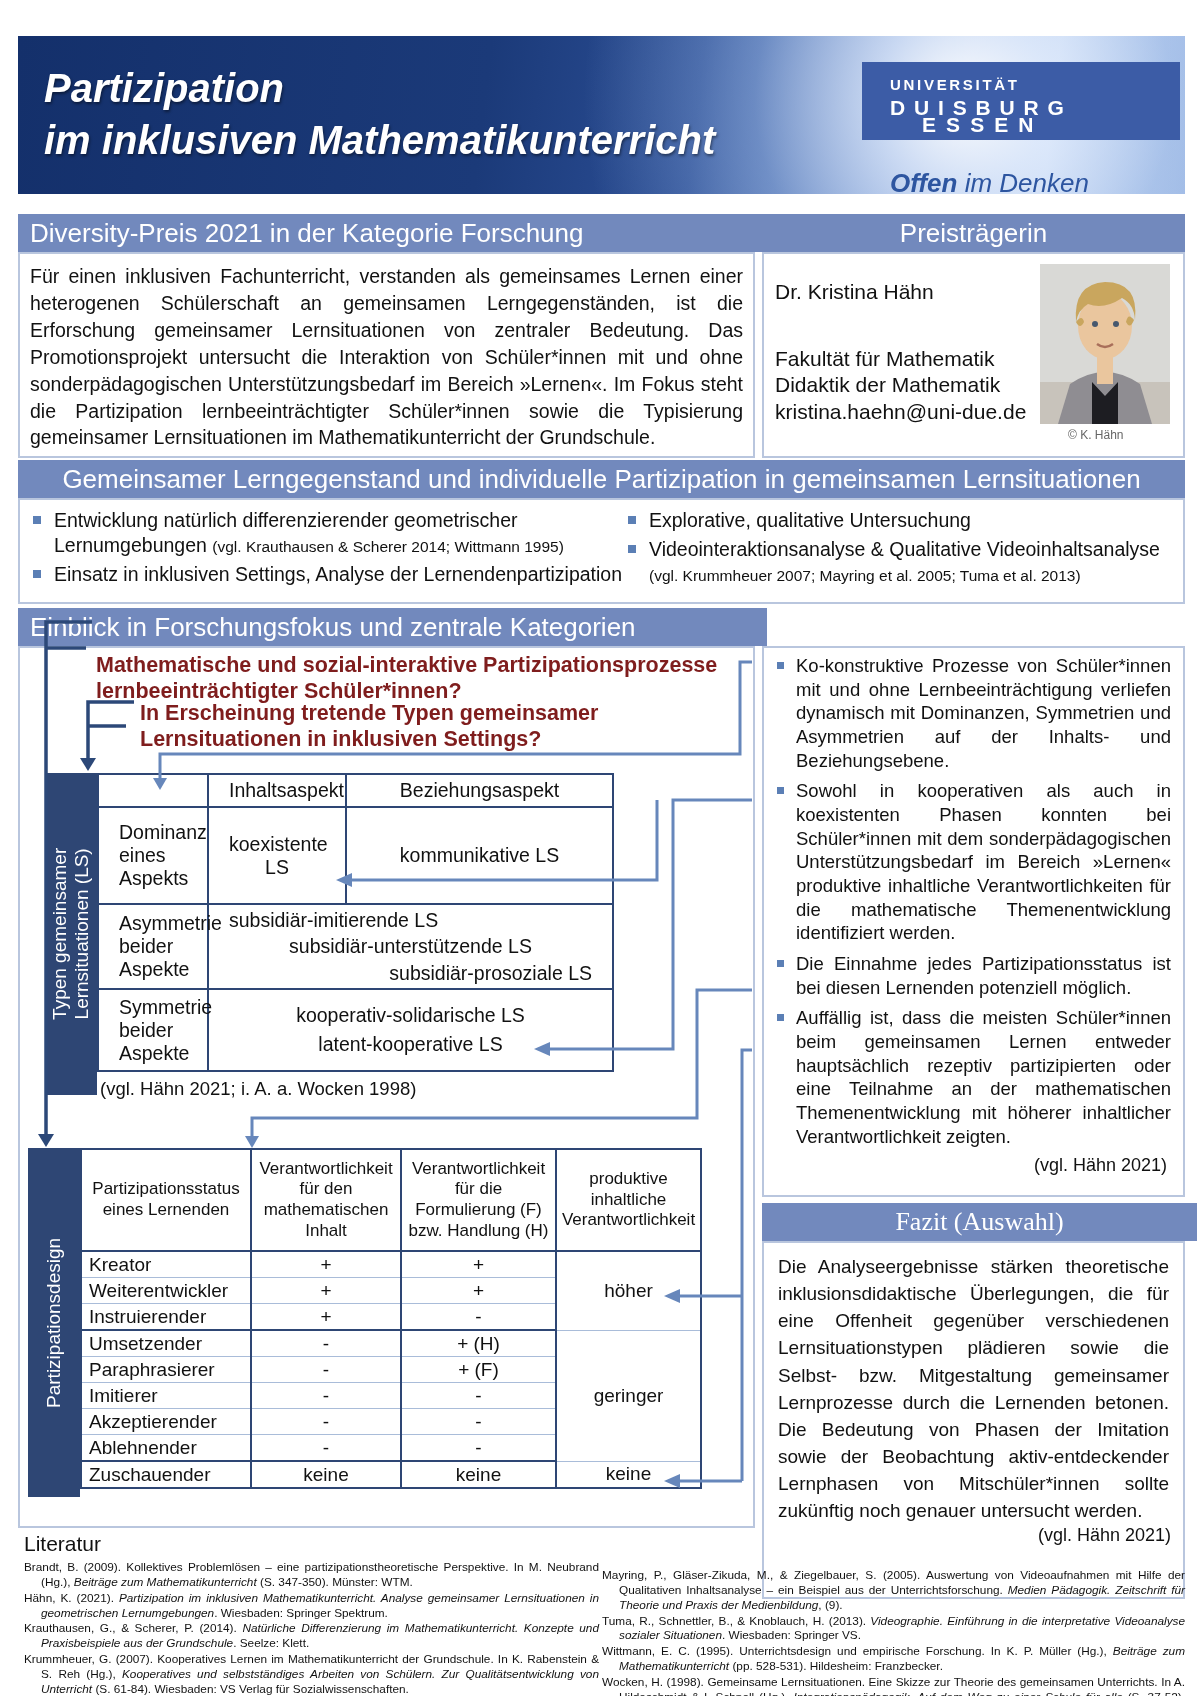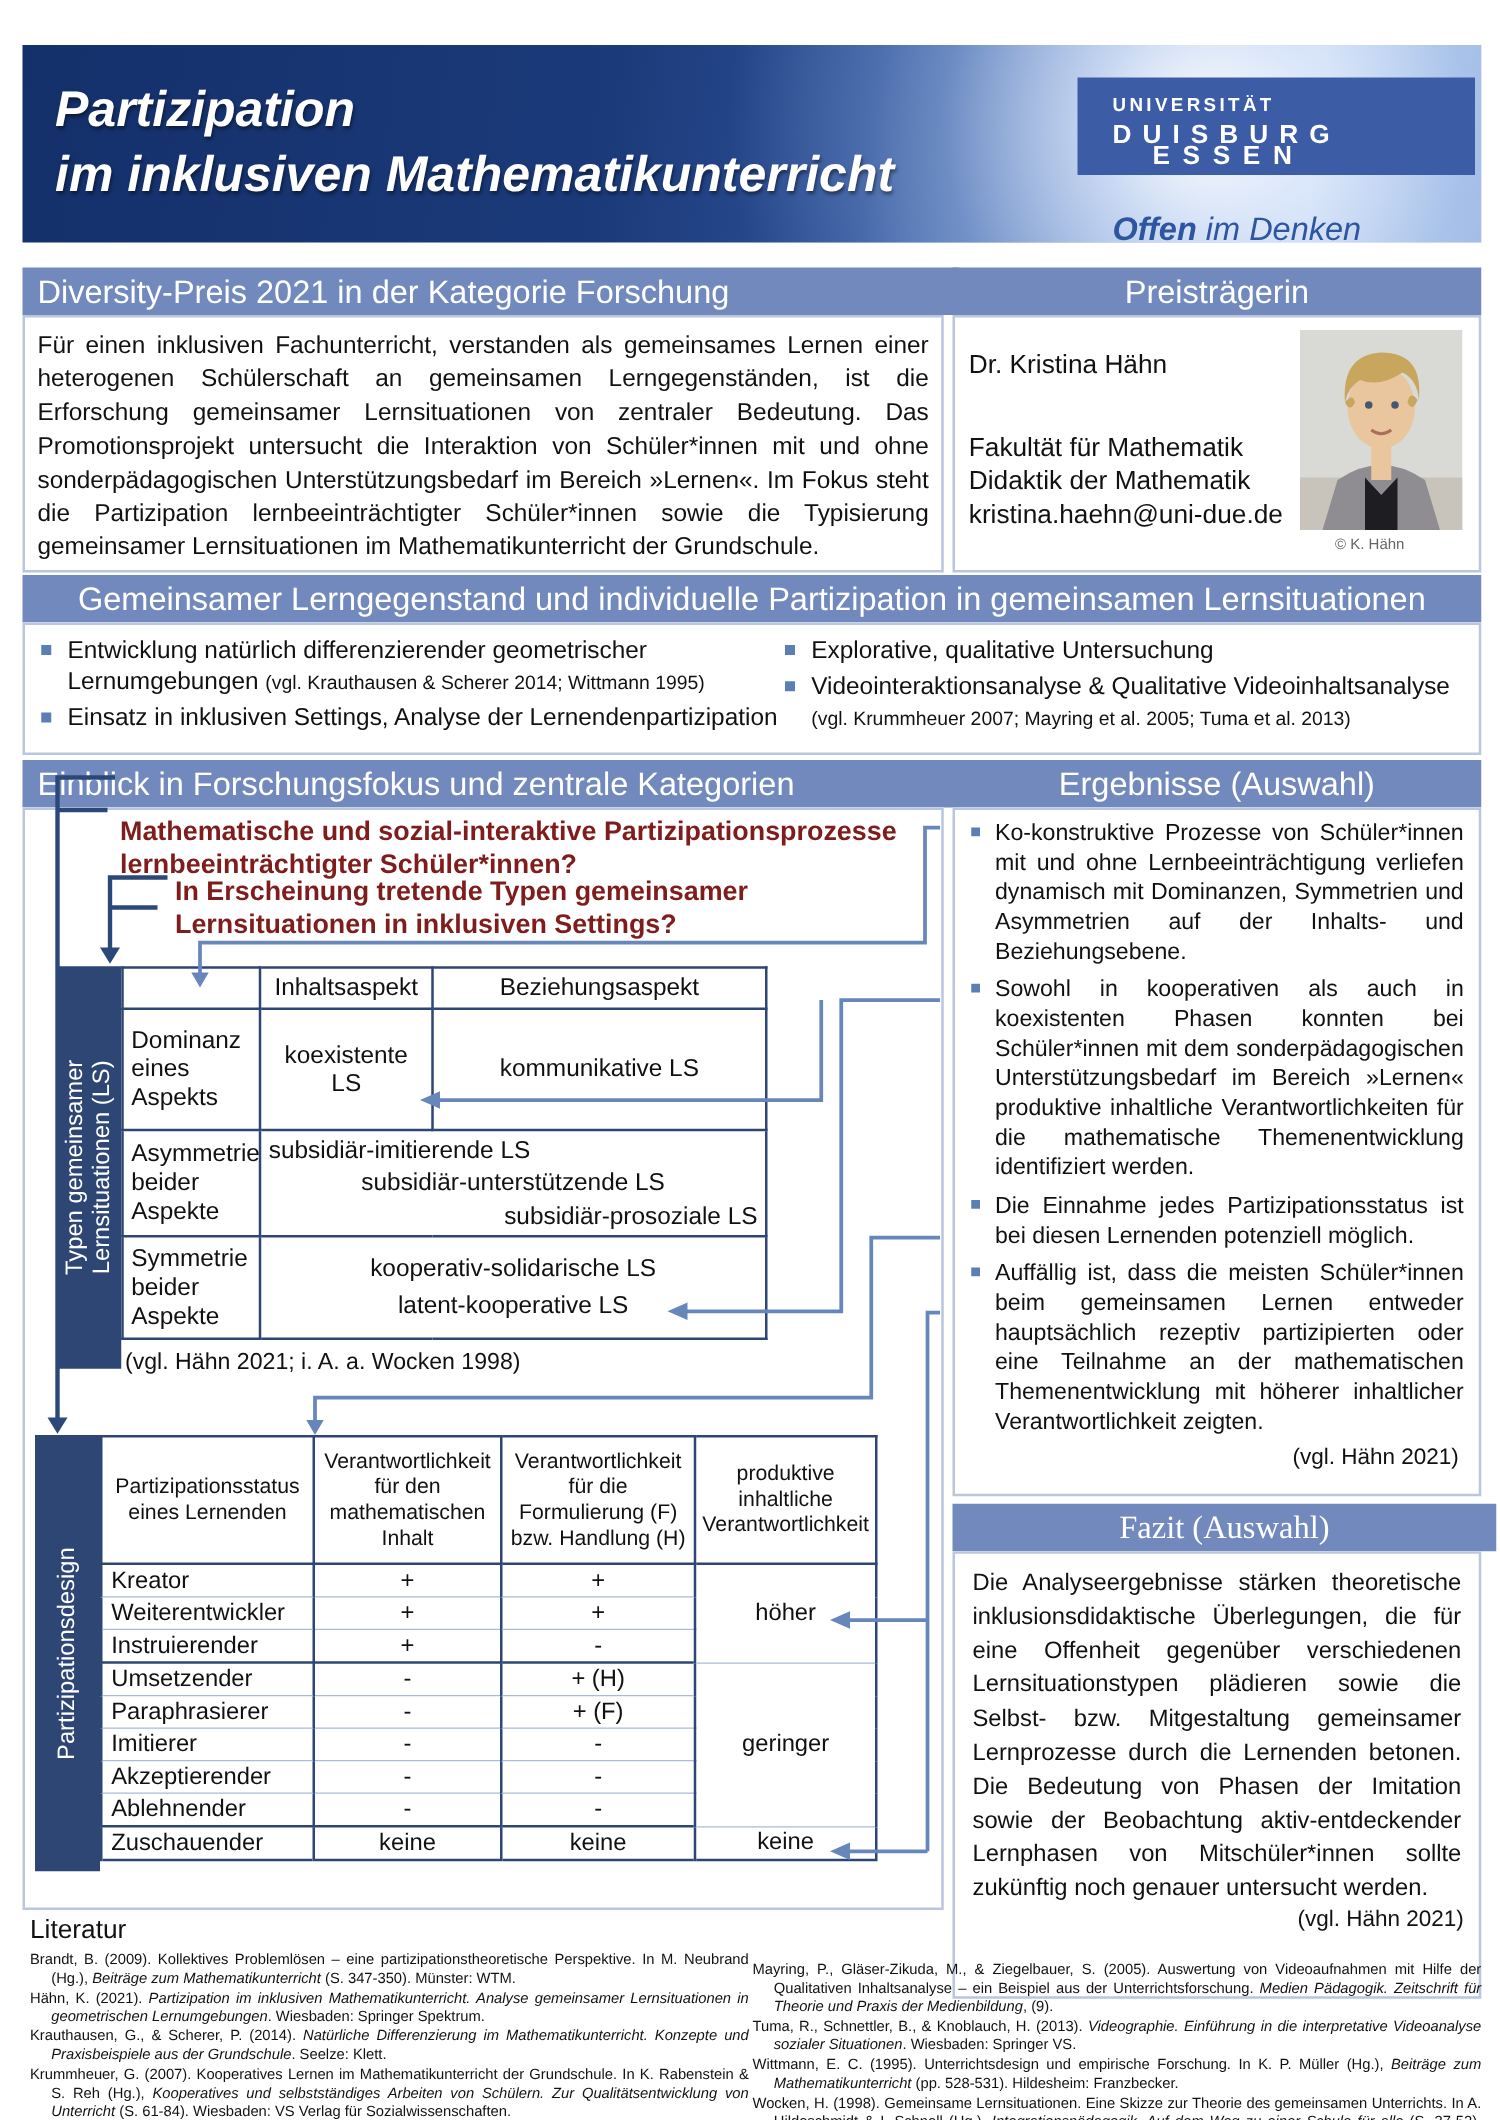--- a/index.html
+++ b/index.html
@@ -41,21 +41,21 @@
 
   .question{font-weight:bold;color:#7f1d1d;font-size:21.5px;line-height:1.22;}
   .vlab{position:absolute;background:#2e4674;color:#fff;text-align:center;
         display:flex;align-items:center;justify-content:center;line-height:1.15;}
   .vin{transform:rotate(-90deg);white-space:nowrap;font-size:19px;}
   .vin span{display:block;}
 
   table{border-collapse:collapse;table-layout:fixed;background:#fff;}
   
   #t1{font-size:19.5px;}
-  #t1 th,#t1 td{border:2px solid #2e4674;padding:2px 6px;vertical-align:middle;}
+  #t1 th,#t1 td{border:2px solid #2e4674;padding:2px 20px;vertical-align:middle;}
   #t1 th{font-weight:normal;text-align:center;}
   .stag div{line-height:1.35;}
   .stag .l{text-align:left;} .stag .c{text-align:center;} .stag .r{text-align:right;}
   .ctr2 div{text-align:center;line-height:1.5;}
   .cite{font-size:18.5px;}
 
   
   #t2{font-size:19px;border:2px solid #2e4674;}
   #t2 th{border:2px solid #2e4674;font-weight:normal;font-size:17px;line-height:1.22;text-align:center;padding:4px 3px;vertical-align:middle;}
   #t2 td{border-left:2px solid #2e4674;border-right:2px solid #2e4674;
@@ -248,21 +248,20 @@
     </tr>
     <tr>
       <td class="lbl">Zuschauender</td>
       <td>keine</td>
       <td>keine</td>
       <td>keine</td>
     </tr>
   </tbody>
     </table>
 
-  <div class="abs bar center" style="left:762px;top:608px;width:423px;">Ergebnisse (Auswahl)</div>
   <div class="abs box" style="left:762px;top:646px;width:423px;height:551px;">
     <div class="res-body">
       <ul class="res">
         <li>Ko-konstruktive Prozesse von Schüler*in­nen mit und ohne Lernbeeinträchtigung verliefen dynamisch mit Dominanzen, Symmetrien und Asymmetrien auf der Inhalts- und Beziehungsebene.</li>
         <li>Sowohl in kooperativen als auch in koexistenten Phasen konnten bei Schüler*innen mit dem sonderpädago­gischen Unterstützungsbedarf im Bereich »Lernen« produktive inhaltliche Verant­wortlichkeiten für die mathematische Themenentwicklung identifiziert werden.</li>
         <li>Die Einnahme jedes Partizipationsstatus ist bei diesen Lernenden potenziell möglich.</li>
         <li>Auffällig ist, dass die meisten Schüler*in­nen beim gemeinsamen Lernen entweder hauptsächlich rezeptiv partizipierten oder eine Teilnahme an der mathematischen Themenentwicklung mit höherer inhalt­licher Verantwortlichkeit zeigten.</li>
       </ul>
       <div class="cite-right">(vgl. Hähn 2021)</div>
     </div>

